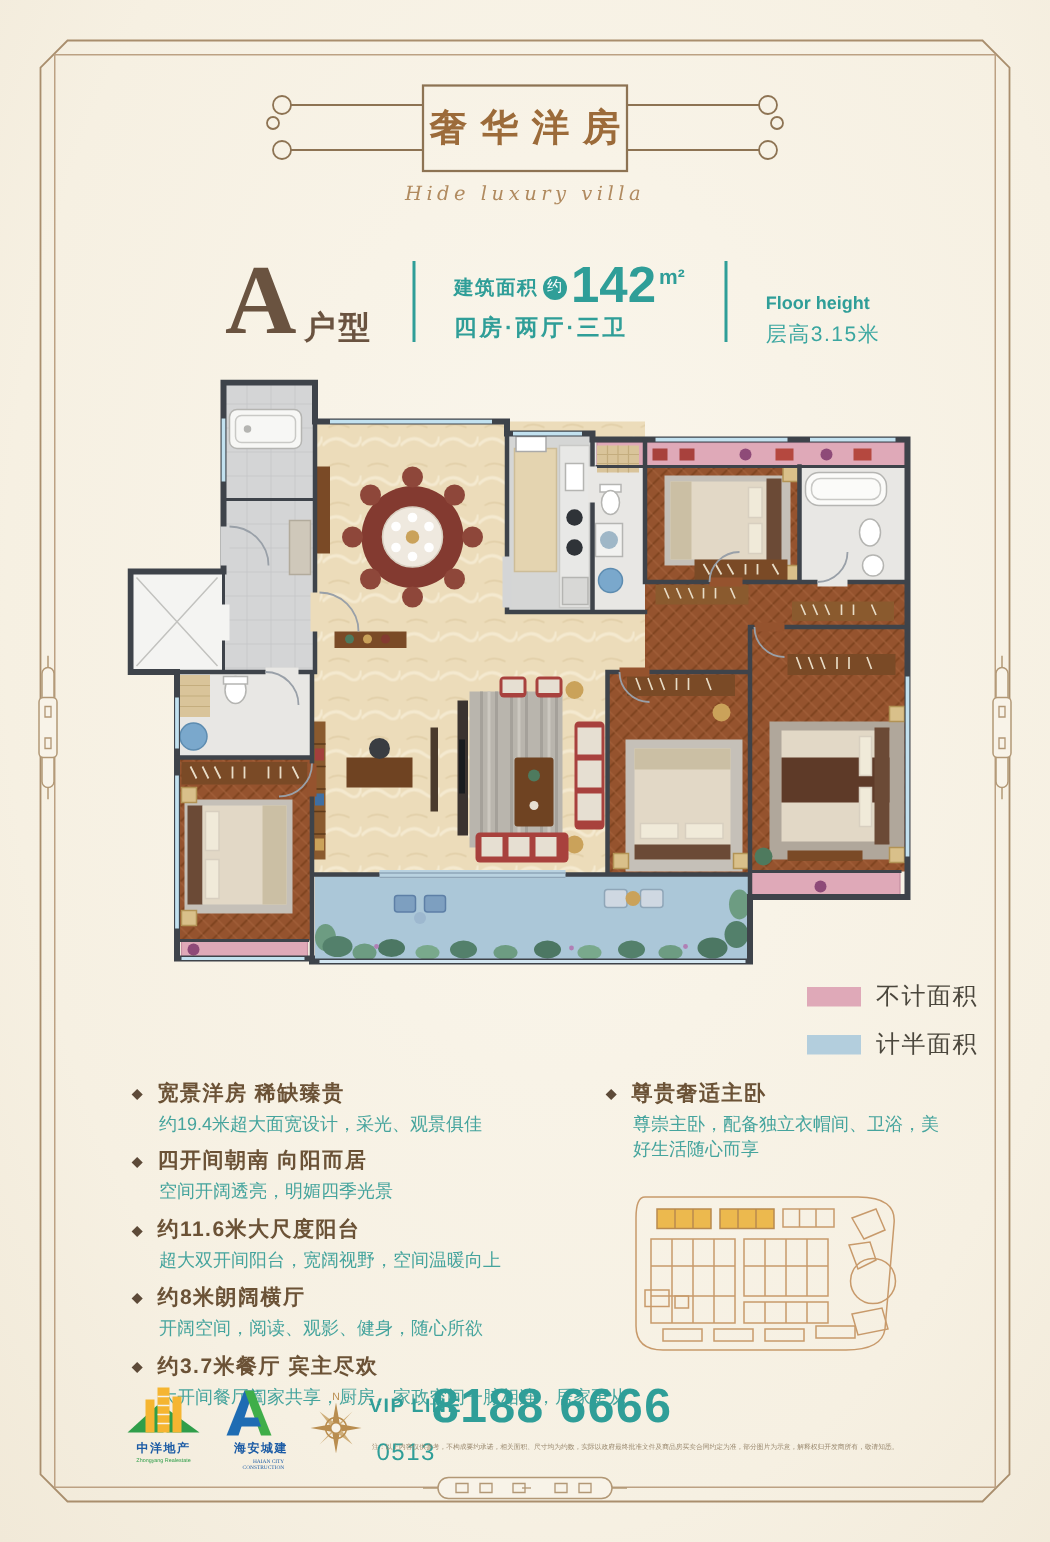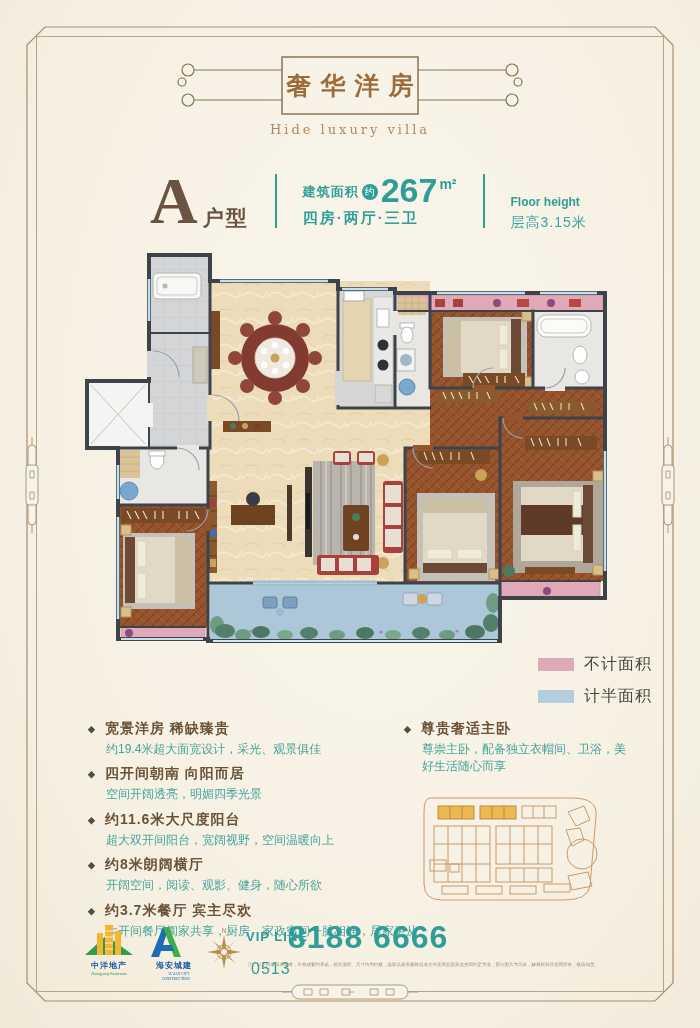--- a/index.html
+++ b/index.html
@@ -11,21 +11,21 @@
   .abs{position:absolute;}
 
   
   .frame{left:0;top:0;pointer-events:none;}
 
   
   .emblem{left:170px;top:54px;width:360px;height:64px;}
   .emblem-title{position:absolute;left:0;top:0;width:100%;height:62px;line-height:62px;text-align:center;
     font-size:25px;font-weight:bold;color:#9c6b3a;letter-spacing:9px;text-indent:9px;}
   .emblem-sub{left:170px;top:122px;width:360px;text-align:center;font-family:"DejaVu Serif",serif;
-    font-size:13px;color:#b08a5f;letter-spacing:3px;}
+    font-style:italic;font-size:13px;color:#b08a5f;letter-spacing:3px;}
 
   
   .unitrow{left:150px;top:164px;height:74px;display:flex;align-items:center;}
   .unit-letter{font-family:"Liberation Serif",serif;font-weight:bold;font-size:66px;line-height:66px;color:#6a5340;}
   .unit-suffix{font-size:21px;font-weight:bold;color:#6a5340;margin-left:5px;align-self:flex-end;margin-bottom:6px;letter-spacing:2px;}
   .vdiv{width:2px;height:54px;background:#2f9e98;margin:0 26px;}
   .areacol{display:flex;flex-direction:column;}
   .arealine{display:flex;align-items:flex-end;color:#2f9e98;}
   .area-label{font-size:13px;font-weight:bold;margin-bottom:5px;letter-spacing:1px;}
   .area-badge{width:16px;height:16px;border-radius:50%;background:#2f9e98;color:#fff;font-size:10px;
@@ -116,21 +116,21 @@
   <div class="abs emblem-sub">Hide luxury villa</div>
 
   <div class="abs unitrow">
     <span class="unit-letter">A</span>
     <span class="unit-suffix">户型</span>
     <span class="vdiv"></span>
     <div class="areacol">
       <div class="arealine">
         <span class="area-label">建筑面积</span>
         <span class="area-badge">约</span>
-        <span class="area-value">267</span>
+        <span class="area-value">142</span>
         <span class="area-unit">m²</span>
       </div>
       <div class="area-layout">四房·两厅·三卫</div>
     </div>
     <span class="vdiv"></span>
     <div>
       <div class="fh-en">Floor height</div>
       <div class="fh-cn">层高3.15米</div>
     </div>
   </div>

